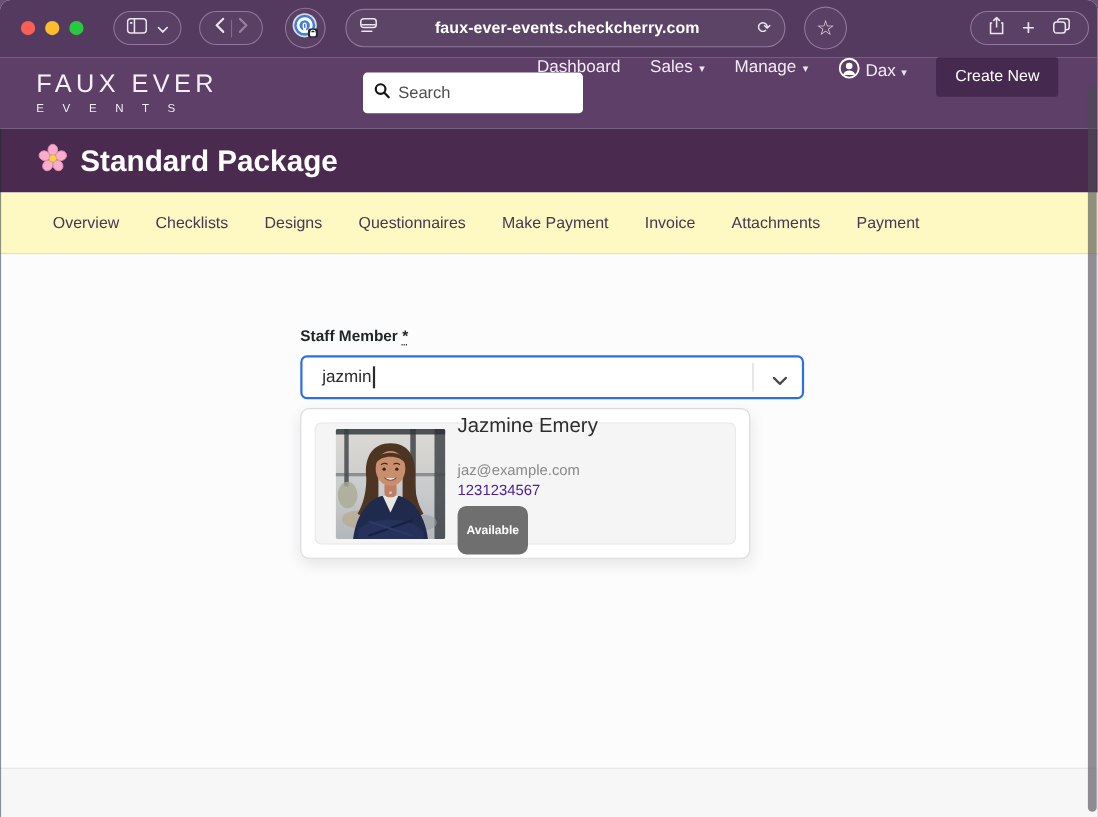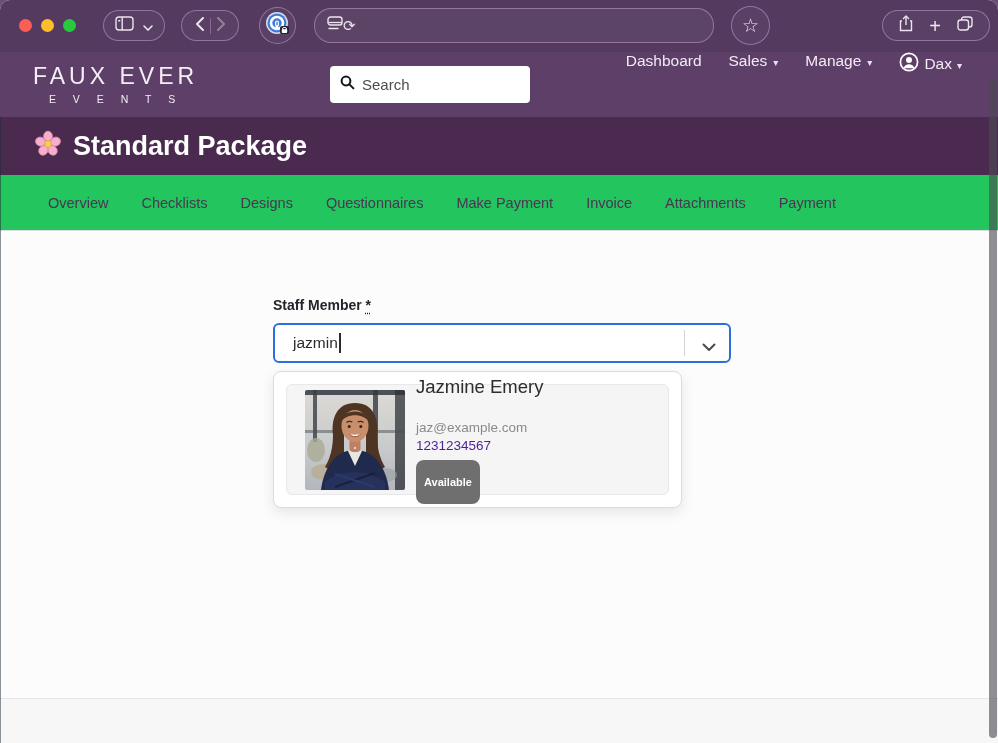--- a/index.html
+++ b/index.html
@@ -23,40 +23,40 @@
   .urlbar { left:314px; top:8px; width:400px; height:35px; border-radius:17px;
             background:rgba(255,255,255,.05); justify-content:flex-start; padding:0 12px; }
   .urlbar .url-text { flex:1; text-align:center; font-size:14.5px; color:#fff; font-weight:700; letter-spacing:.1px; }
   .star-btn { left:731px; top:6px; width:39px; height:39px; border-radius:50%; font-size:19px; color:#ece4f0; }
   .right-group { left:882px; top:10px; width:108px; height:31px; border-radius:16px;
                  justify-content:space-around; padding:0 8px; }
   .glyph { font-size:16px; color:#ece4f0; line-height:1; }
 
   
   .site-header { position:absolute; top:52px; left:0; right:0; height:65px; background:#5e3f68; }
-  .logo { position:absolute; left:33px; top:11px; color:#f4eef6; text-align:center; cursor:pointer; }
+  .logo { position:absolute; left:33px; top:11px; color:#f4eef6; cursor:pointer; }
   .logo-1 { font-size:23px; font-weight:400; letter-spacing:4px; }
   .logo-2 { font-size:10.5px; letter-spacing:7px; margin-top:3px; }
   .searchbox { position:absolute; left:330px; top:14px; width:200px; height:37px; background:#fff;
                border-radius:4px; display:flex; align-items:center; padding:0 10px; gap:7px; }
   .search-ph { color:#4d4d4d; font-size:15px; }
   .hnav { position:absolute; right:36px; top:0; height:65px; display:flex; align-items:flex-start;
           gap:27px; color:#f2ebf4; font-size:15.5px; }
   .hnav-item { display:flex; align-items:center; cursor:pointer; gap:6px; }
   .caret { font-size:10px; opacity:.95; padding-top:2px; }
   .create-btn { background:#46294f; color:#fff; font-size:14.5px; font-weight:500;
                 padding:10px 17px; border-radius:3px; border:none; cursor:pointer; }
 
   
   .title-bar { position:absolute; top:117px; left:0; right:0; height:58px; background:#4b2a50;
                display:flex; align-items:center; padding-left:34px; gap:11px; }
   .page-title { color:#fff; font-size:27px; font-weight:700; }
 
   
-  .tab-bar { position:absolute; top:175px; left:0; right:0; height:56px; background:#22c55e;
+  .tab-bar { position:absolute; top:175px; left:0; right:0; height:56px; background:#fef9c3;
              border-bottom:1px solid #dcdce0; display:flex; align-items:center;
              padding-left:48px; gap:33px; font-size:14.5px; color:#4a3553; }
   .tab { cursor:pointer; white-space:nowrap; }
 
   
   .content { position:absolute; top:232px; left:0; right:0; bottom:45px; background:#fcfcfd; }
   .footer { position:absolute; left:0; right:0; bottom:0; height:45px; background:#f7f7f8; border-top:1px solid #e7e7ea; }
   .left-edge { position:absolute; left:0; top:117px; bottom:0; width:1px; background:rgba(28,42,52,.5); }
 
   .field-label { position:absolute; left:273px; top:65px; font-size:14px; color:#212529;font-weight:bold; }
@@ -141,20 +141,21 @@
     </div>
 
     <div class="cbtn urlbar">
       <span>
         <svg width="16" height="15" viewBox="0 0 16 15">
             <rect x="1" y="1" width="14" height="8" rx="2.5" fill="none" stroke="#ece4f0" stroke-width="1.4"></rect>
             <line x1="1.5" y1="6.5" x2="14.5" y2="6.5" stroke="#ece4f0" stroke-width="1.3"></line>
             <line x1="2" y1="12.5" x2="11" y2="12.5" stroke="#ece4f0" stroke-width="1.4" stroke-linecap="round"></line>
           </svg>
       </span>
+      <span class="url-text">faux-ever-events.checkcherry.com</span>
       <span class="glyph" style="font-size:15px;">⟳</span>
     </div>
 
     <div class="cbtn star-btn">
       <span>☆</span>
     </div>
 
     <div class="cbtn pill right-group">
       <span>
         <svg width="14" height="17" viewBox="0 0 14 17">
@@ -205,20 +206,21 @@
         <span>
           <svg width="20" height="20" viewBox="0 0 20 20">
               <circle cx="10" cy="10" r="8.6" fill="none" stroke="#fff" stroke-width="1.7"></circle>
               <circle cx="10" cy="8" r="3" fill="#fff"></circle>
               <path d="M4.4,16.2 C5.4,13.3 7.5,12.2 10,12.2 C12.5,12.2 14.6,13.3 15.6,16.2" fill="#fff"></path>
             </svg>
         </span>
         <span>Dax</span>
         <span class="caret">▾</span>
       </span>
+      <button class="create-btn">Create New</button>
     </div>
   </div>
 
   <div class="title-bar">
     <span>
       <svg width="28" height="28" viewBox="0 0 28 28">
         <g fill="#f6aecb" stroke="#e98db4" stroke-width="0.8">
           <ellipse cx="14" cy="6.2" rx="4.4" ry="5"></ellipse>
           <ellipse cx="21.5" cy="11.6" rx="4.4" ry="5" transform="rotate(72 21.5 11.6)"></ellipse>
           <ellipse cx="18.6" cy="20.4" rx="4.4" ry="5" transform="rotate(144 18.6 20.4)"></ellipse>

